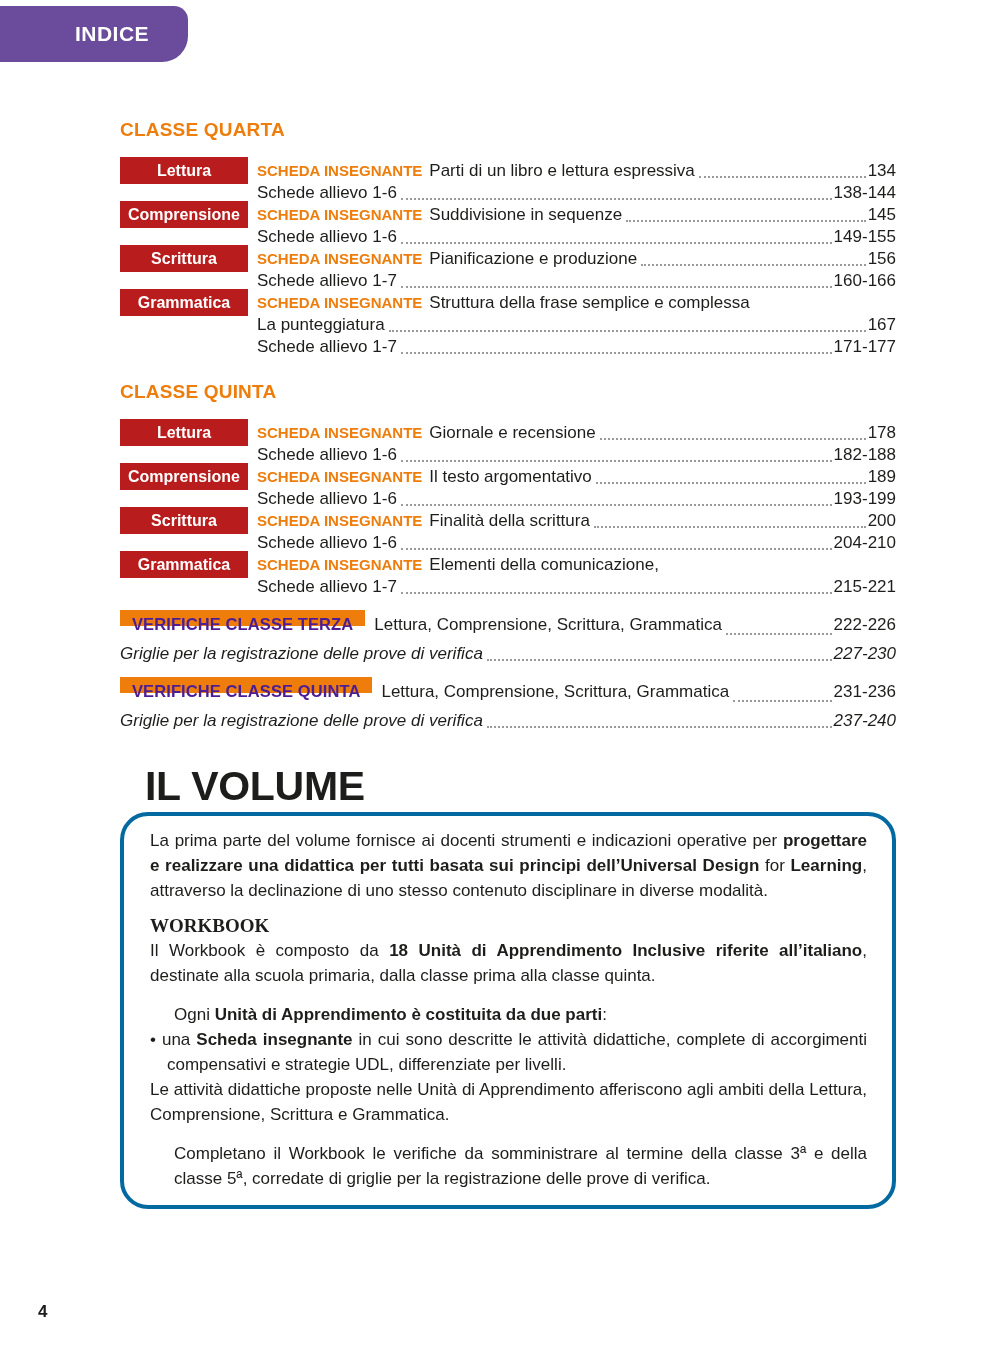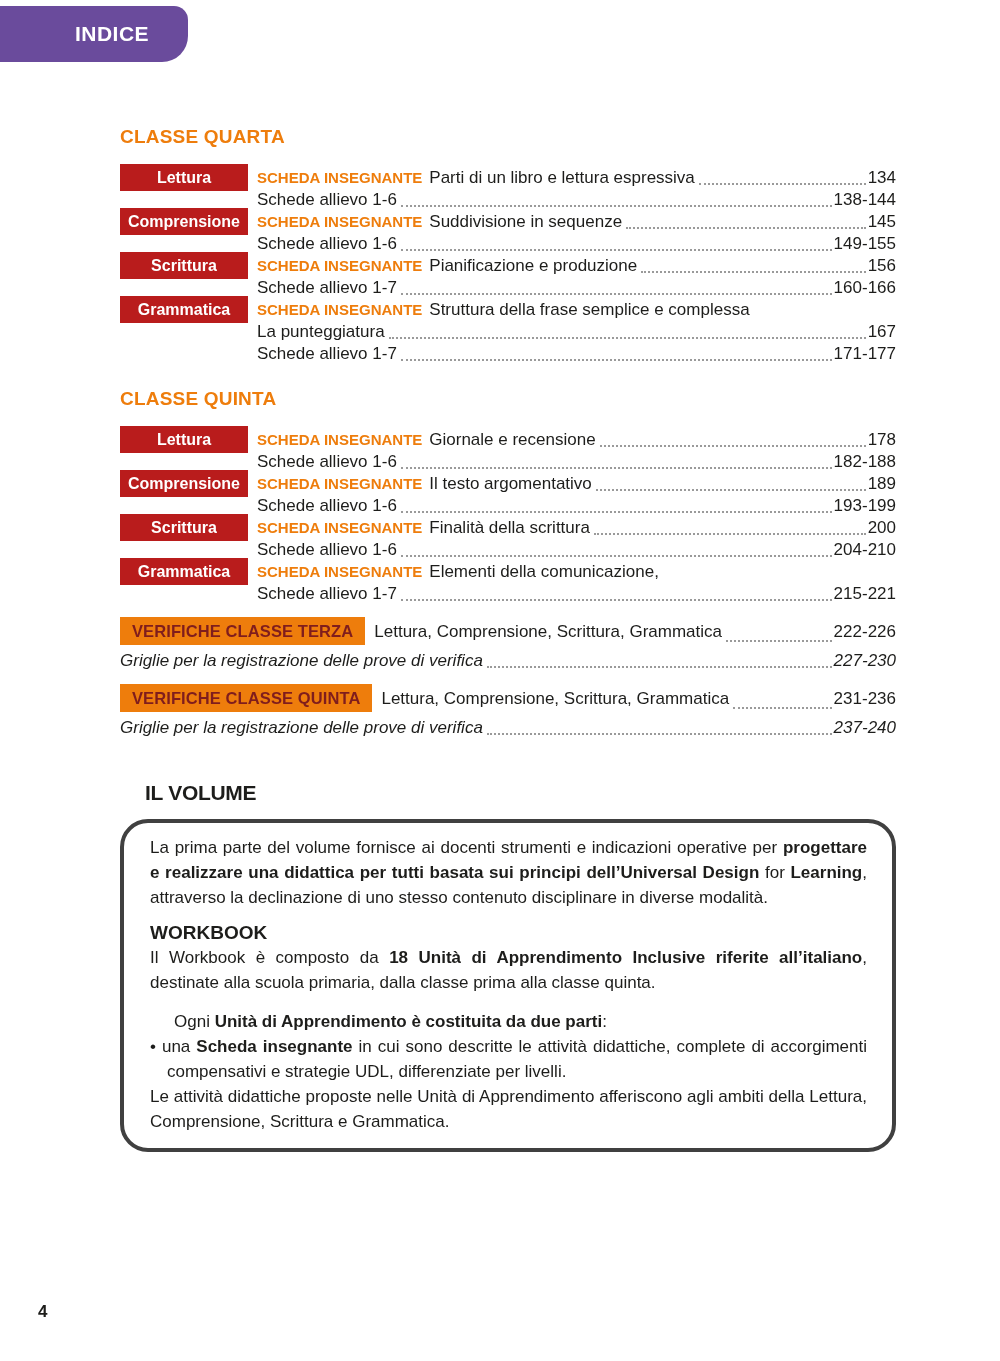--- a/index.html
+++ b/index.html
@@ -24,21 +24,21 @@
     display: flex; align-items: center; justify-content: center;
     padding-left: 36px;
     color: #ffffff;
     font-size: 21px;
     font-weight: bold;
     letter-spacing: 0.5px;
   }
 
   .content {
     position: absolute;
-    left: 120px; top: 15px;
+    left: 120px; top: 8px;
     width: 776px;
     padding-top: 112px;
   }
 
   
   .section-title {
     color: #ee7d0c;
     font-weight: bold;
     font-size: 19px;
     line-height: 20px;
@@ -82,57 +82,58 @@
     border-bottom: 2px dotted #9a9a9a;
     margin: 0 2px 4px 4px;
   }
   .pg { white-space: nowrap; text-align: left; }
 
   
   .verifica-block { margin-top: 12px; }
   .verifica-row { line-height: 28px; }
   .verifica-badge {
     background: #ee7d0c;
-    color: #7f1d1d;
+    color: #4c1d95;
     font-weight: bold;
     font-size: 16.5px;
     letter-spacing: 0.1px;
     display: inline-block;
-    height: 28px; line-height: 28px;
+    height: 16px; line-height: 28px;
     padding: 0 12px;
     margin-right: 9px;
     white-space: nowrap;
   }
   .griglie-row { margin-top: 4px; font-style: italic; }
 
   
   .volume-title {
-    font-size: 21px;
+    font-size: 41px;
     line-height: 32px;
     font-weight: bold;
     letter-spacing: -0.3px;
     color: #1d1d1b;
     margin: 38px 0 0 25px;
   }
   .volume-box {
     margin-top: 10px;
-    border: 4px solid #404040;
+    border: 4px solid #0369a1;
     border-radius: 28px;
     padding: 12px 25px 14px 26px;
     font-size: 17px;
     line-height: 25px;
     text-align: justify;
   }
   .volume-box p { margin: 0; }
   .volume-box p.gap { margin-top: 14px; margin-left: 24px; }
   .volume-box h3 {
     font-size: 19px;
     line-height: 25px;
     margin: 10px 0 0 0;
     font-weight: bold;
+    font-family: Liberation Serif, serif;
   }
   .volume-box .bullet { padding-left: 17px; text-indent: -17px; }
   .volume-box b { font-weight: bold; }
 
   .page-number {
     position: absolute;
     left: 38px; top: 1302px;
     font-size: 17px;
     font-weight: bold;
     color: #1d1d1b;
@@ -346,17 +347,18 @@
       </div>
 
     <h1 class="volume-title">IL VOLUME</h1>
     <div class="volume-box" id="volume-box">
         <p><span>La prima parte del volume fornisce ai docenti strumenti e indicazioni operative per </span><b>progettare e realizzare una didattica per tutti basata sui principi dell’Universal Design</b><span> for </span><b>Learning</b><span>, attraverso la declinazione di uno stesso contenuto disciplinare in diverse modalità.</span></p>
         <h3>WORKBOOK</h3>
         <p><span>Il Workbook è composto da </span><b>18 Unità di Apprendimento Inclusive riferite all’italiano</b><span>, destinate alla scuola primaria, dalla classe prima alla classe quinta.</span></p>
         <p class="gap"><span>Ogni </span><b>Unità di Apprendimento è costituita da due parti</b><span>:</span></p>
         <p class="bullet"><span>• </span><span>una </span><b>Scheda insegnante</b><span> in cui sono descritte le attività didattiche, complete di accorgimenti compensativi e strategie UDL, differenziate per livelli.</span></p>
         <p><span>Le attività didattiche proposte nelle Unità di Apprendimento afferiscono agli ambiti della Lettura, Comprensione, Scrittura e Grammatica.</span></p>
+        <p class="gap"><span>Completano il Workbook le verifiche da somministrare al termine della classe 3ª e della classe 5ª, corredate di griglie per la registrazione delle prove di verifica.</span></p>
       </div>
   </main>
 
   <div class="page-number">4</div>
 </div>
 
 </body></html>

